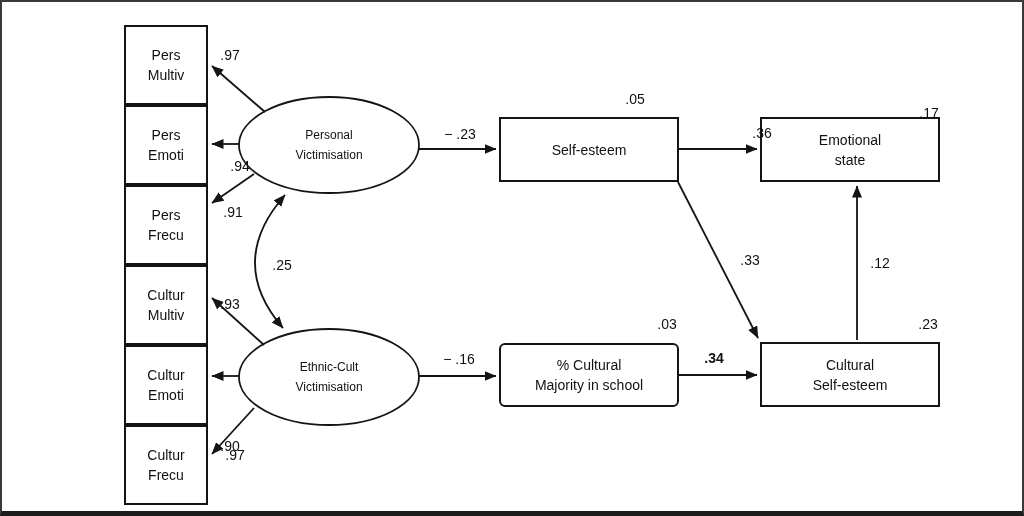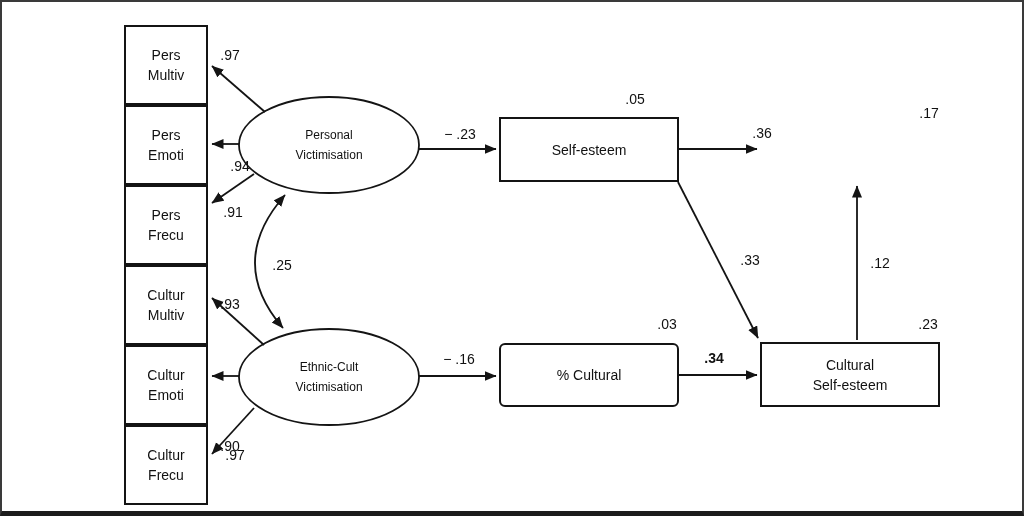--- a/index.html
+++ b/index.html
@@ -98,22 +98,27 @@
     <span>Victimisation</span>
   </div>
   <div class="latent-label" id="l-ethnic">
     <span>Ethnic-Cult</span>
     <span>Victimisation</span>
   </div>
 
   <div class="node" id="b-self-esteem">
     <span>Self-esteem</span>
   </div>
+  <div class="node" id="b-emotional">
+    <span>Emotional</span>
+    <span>state</span>
+  </div>
   <div class="node" id="b-majority">
     <span>% Cultural</span>
+    <span>Majority in school</span>
   </div>
   <div class="node" id="b-cultural-se">
     <span>Cultural</span>
     <span>Self-esteem</span>
   </div>
 
   <span class="coef" style="left:228px;top:53px;">.97</span>
   <span class="coef" style="left:228px;top:164px;margin-left:10px;">.94</span>
   <span class="coef" style="left:231px;top:210px;">.91</span>
   <span class="coef" style="left:228px;top:302px;">.93</span>

